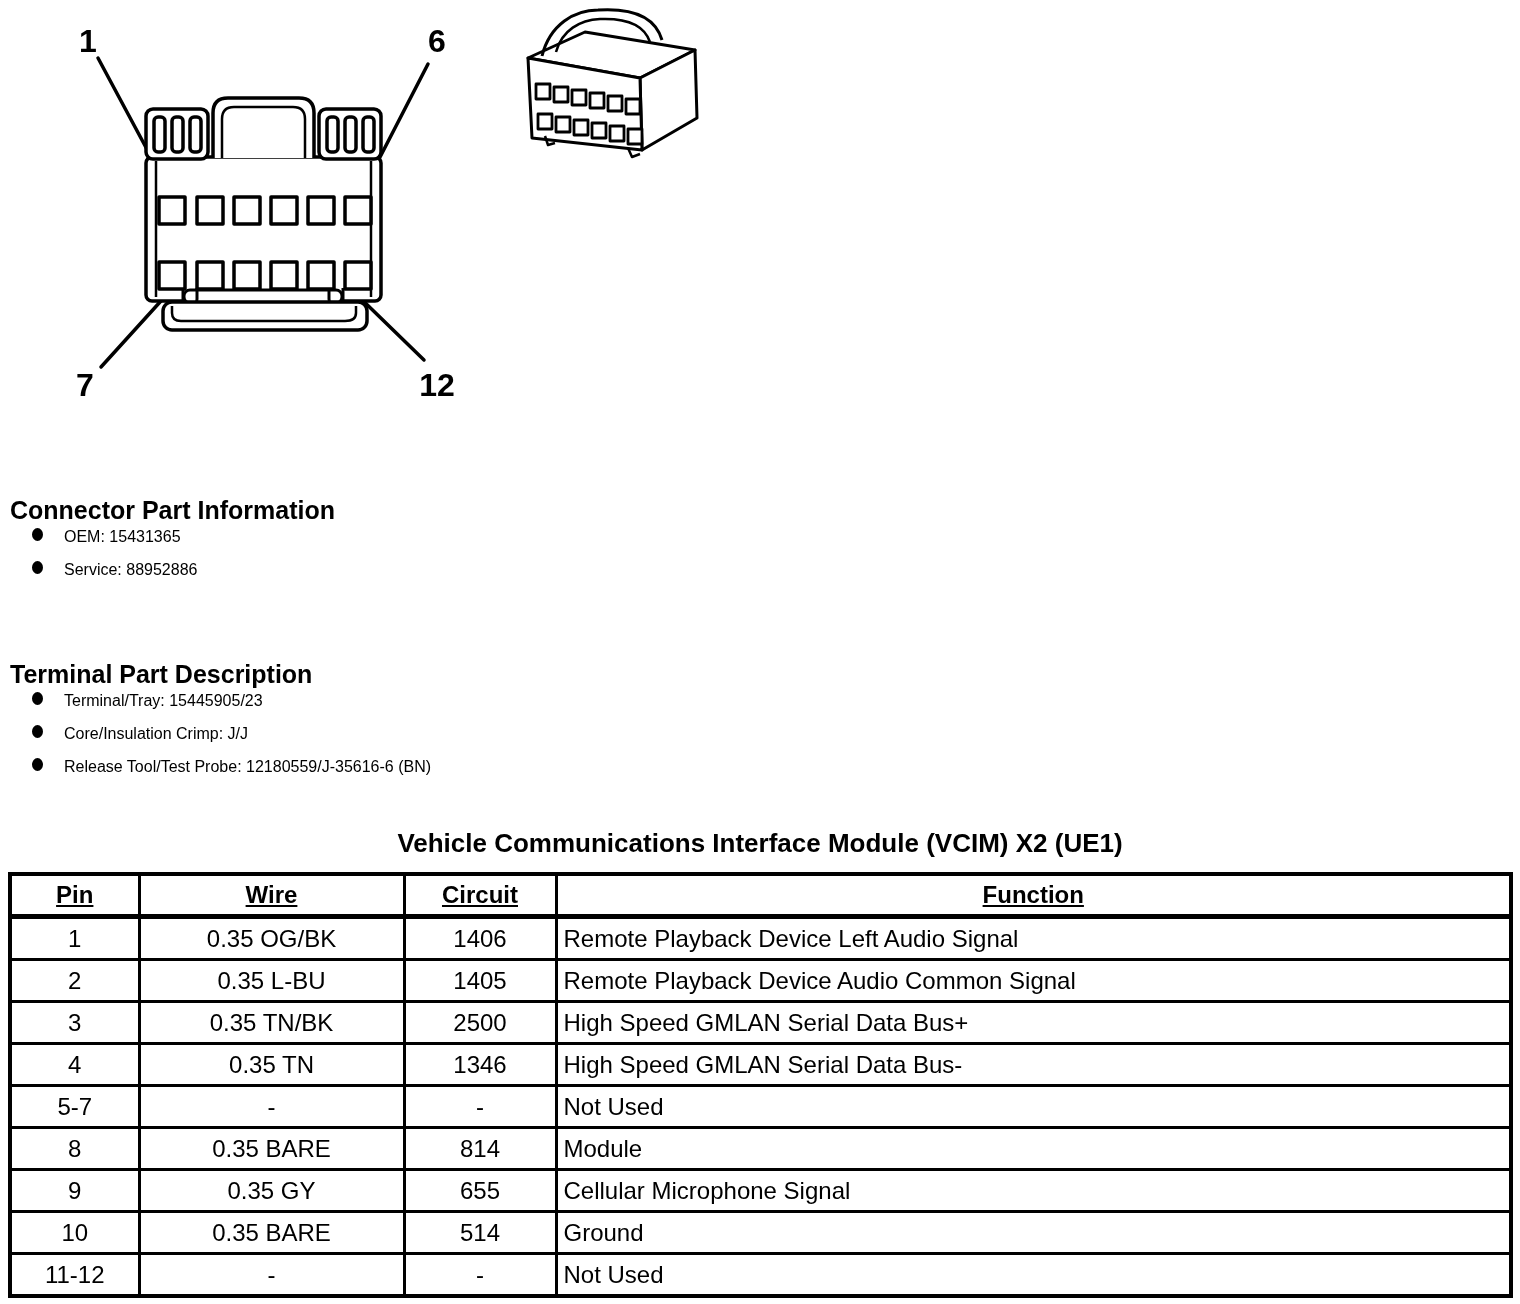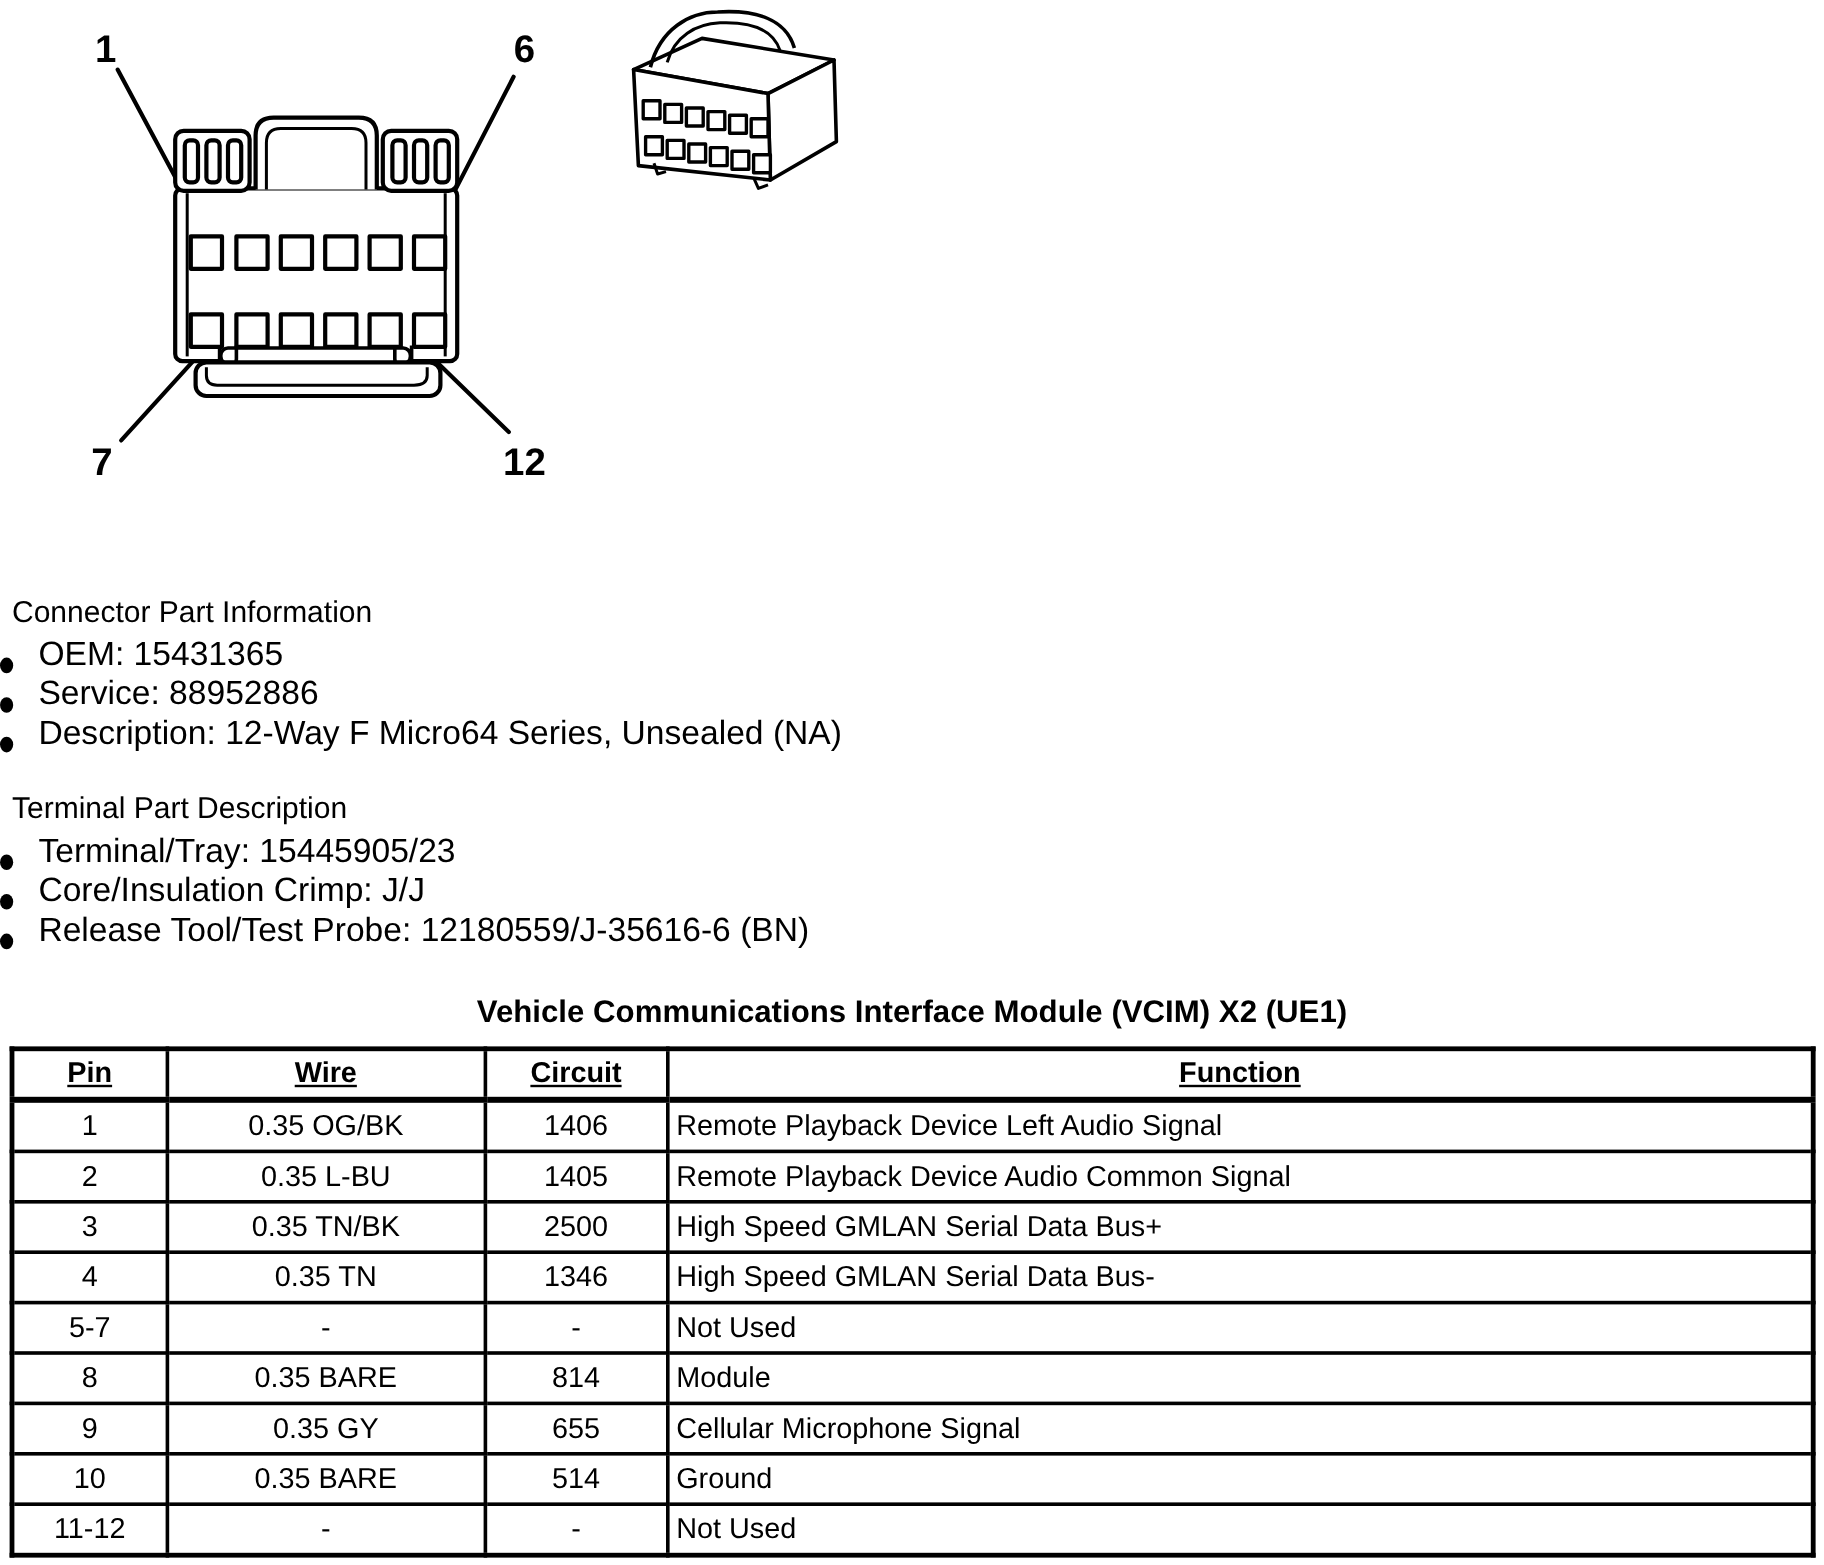--- a/index.html
+++ b/index.html
@@ -25,36 +25,37 @@
   #diagram-svg text {
     font-family: "Liberation Sans", sans-serif;
     font-size: 32px;
     font-weight: 700;
   }
 
   
   .section-heading {
     left: 10px;
     font-size: 25px;
-    font-weight: 400;
+    font-weight: 700;
     line-height: 30px;
     white-space: nowrap;
   }
   .bullets {
     left: 0;
     margin: 0;
     padding: 0;
     list-style: none;
   }
   .bullets li {
     display: flex;
-    align-items: flex-end;
+    align-items: flex-start;
     height: 33px;
-    font-size: 28px;
+    font-size: 16px;
     white-space: nowrap;
+    padding-left: 32px;
   }
   .bullets .dot {
     flex: 0 0 auto;
     width: 11px;
     height: 13px;
     border-radius: 50%;
     background: #000;
     margin-right: 21px;
   }
 
@@ -210,24 +211,20 @@
 
 <ul class="abs bullets" style="top:528px">
   <li>
     <span class="dot"></span>
     <span>OEM: 15431365</span>
   </li>
   <li>
     <span class="dot"></span>
     <span>Service: 88952886</span>
   </li>
-  <li>
-    <span class="dot"></span>
-    <span>Description: 12-Way F Micro64 Series, Unsealed (NA)</span>
-  </li>
 </ul>
 
 <h2 class="abs section-heading" style="top:638px">Terminal Part Description</h2>
 
 <ul class="abs bullets" style="top:692px">
   <li>
     <span class="dot"></span>
     <span>Terminal/Tray: 15445905/23</span>
   </li>
   <li>

